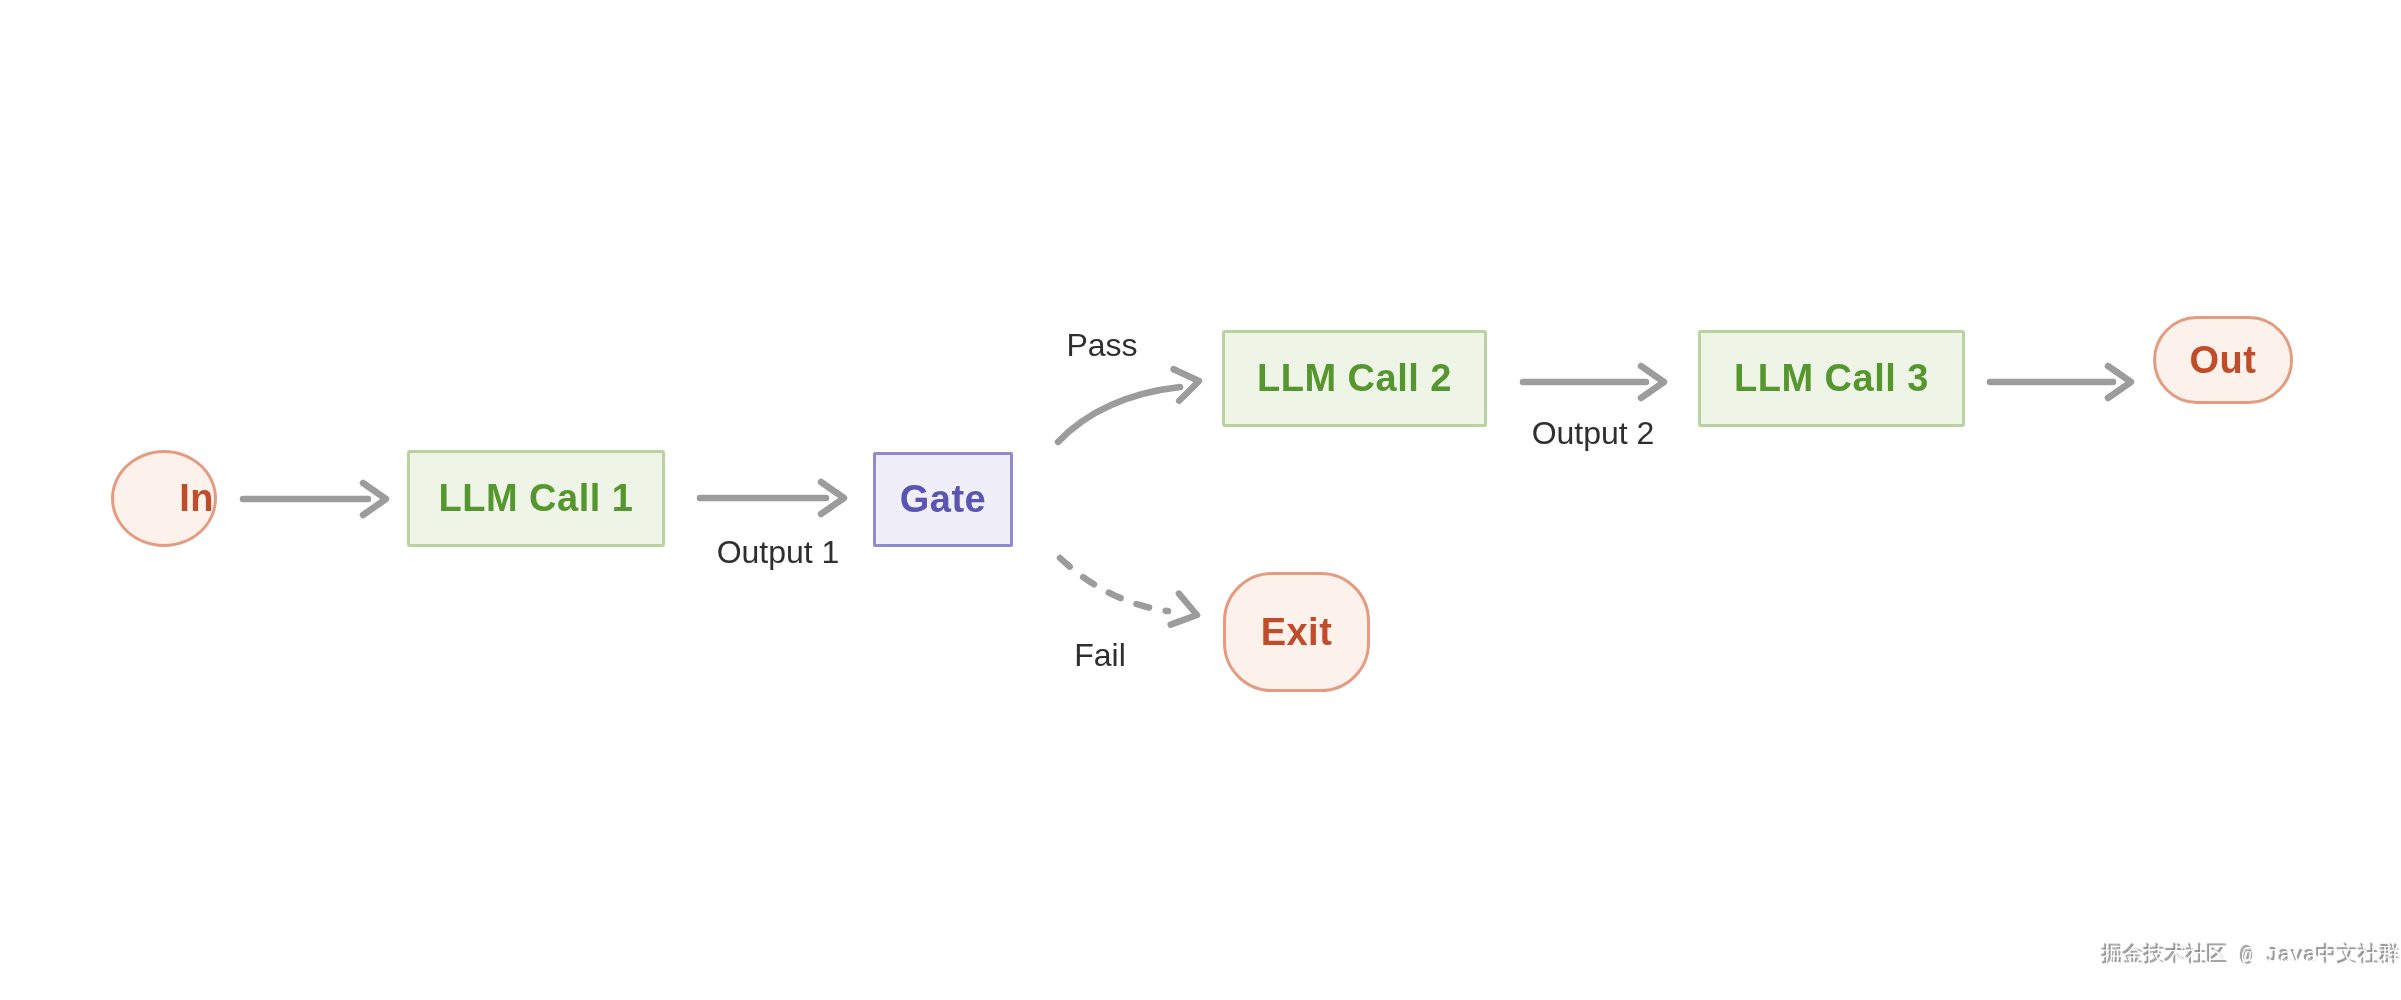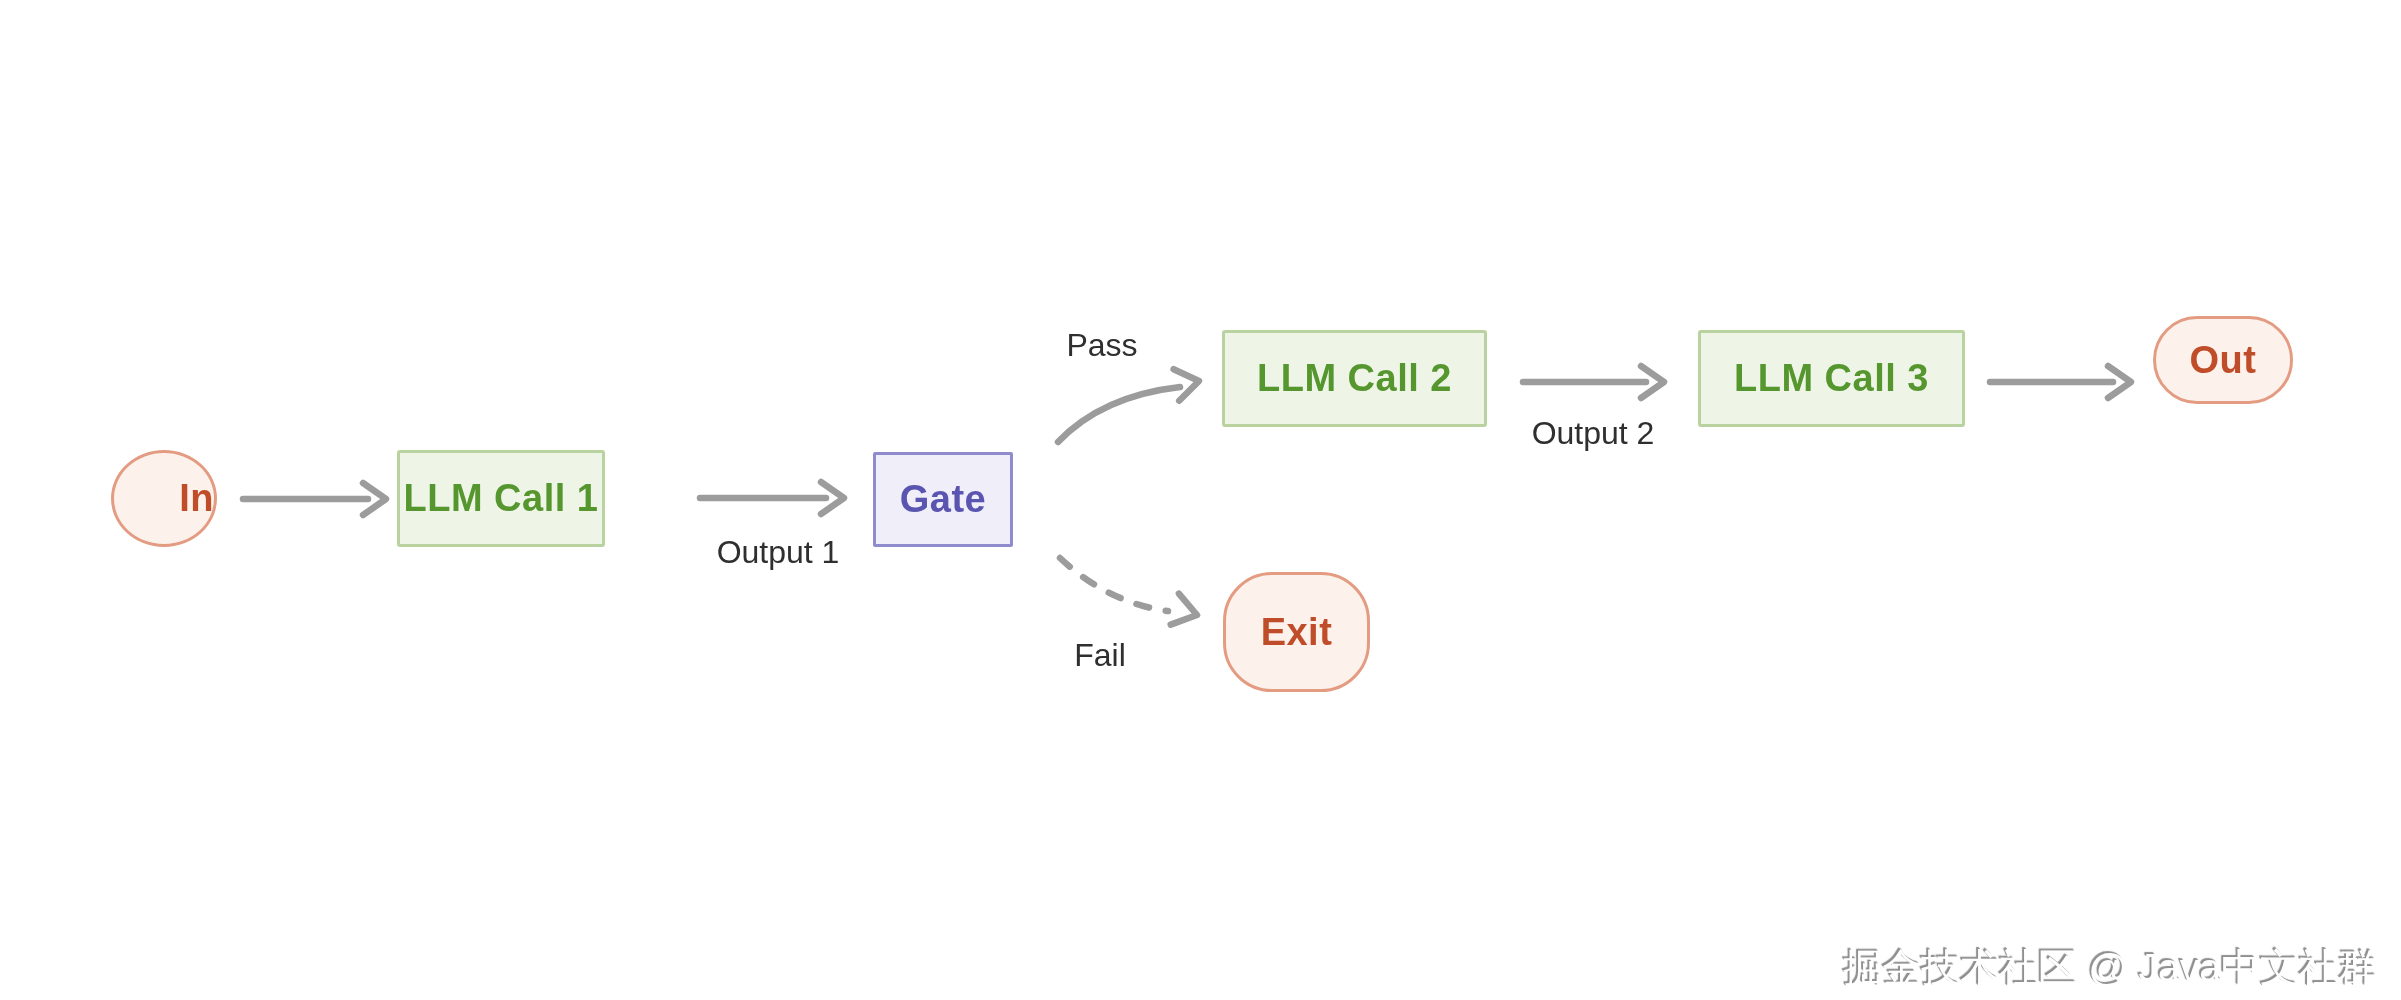--- a/index.html
+++ b/index.html
@@ -42,47 +42,48 @@
     border: 3px solid #8f8bcd;
     border-radius: 2px;
     color: #5a55b0;
   }
   .node.terminal {
     background: #fdf1ec;
     border: 3px solid #e39c82;
     color: #c04d29;
   }
   #node-in        { left: 111px;  top: 450px; width: 106px; height: 97px; border-radius: 50%; justify-content: flex-end; }
-  #node-llm1      { left: 397px;  top: 450px; width: 208px; height: 97px; }
+  #node-llm1      { left: 407px;  top: 450px; width: 258px; height: 97px; }
   #node-gate      { left: 873px;  top: 452px; width: 140px; height: 95px; }
   #node-llm2      { left: 1222px; top: 330px; width: 265px; height: 97px; }
   #node-llm3      { left: 1698px; top: 330px; width: 267px; height: 97px; }
   #node-out       { left: 2153px; top: 316px; width: 140px; height: 88px; border-radius: 48px; }
   #node-exit      { left: 1223px; top: 572px; width: 147px; height: 120px; border-radius: 49px; }
 
   .edge-label {
     position: absolute;
     transform: translateX(-50%);
     font-size: 32px;
     color: #2f2f2f;
     white-space: nowrap;
   }
   #label-output1 { left: 778px;  top: 534px; }
   #label-pass    { left: 1102px; top: 327px; }
   #label-output2 { left: 1593px; top: 415px; }
   #label-fail    { left: 1100px; top: 637px; }
 
   .watermark {
     position: absolute;
-    right: 24px;
+    right: 0;
     top: 941px;
-    font-size: 39px;
+    font-size: 21px;
     color: #ffffff;
     text-shadow: -2px -2px 1px #8e8e8e, -1px -1px 0 #a8a8a8;
     white-space: nowrap;
+    font-family: Liberation Mono, monospace;
   }
 </style>
 </head>
 <body>
 
 <div class="canvas">
 
   <svg class="edges-svg" viewBox="0 0 2401 1000" xmlns="http://www.w3.org/2000/svg">
     <g fill="none" stroke="#9c9c9c" stroke-width="6.5" stroke-linecap="round" stroke-linejoin="round">
 

